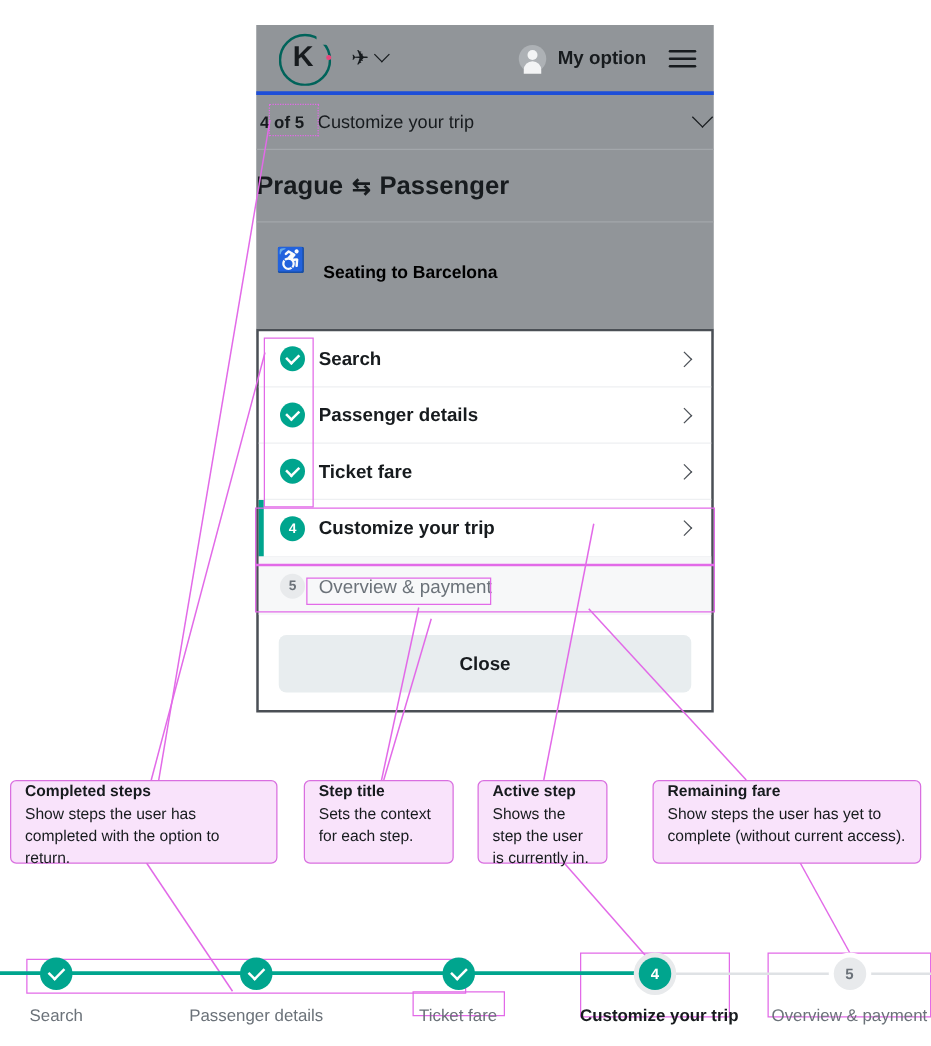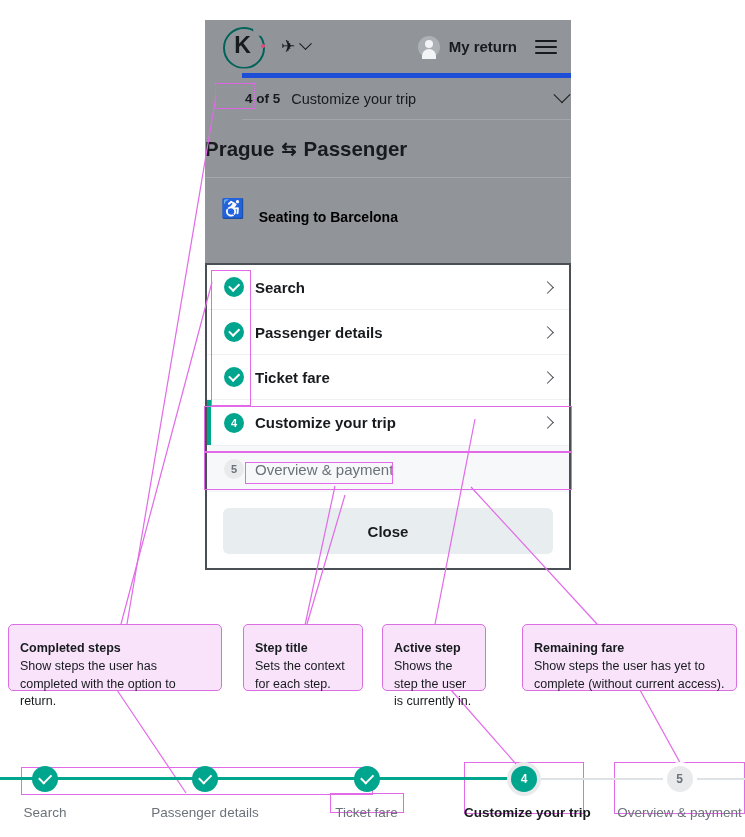--- a/index.html
+++ b/index.html
@@ -73,26 +73,25 @@
     margin-left: 9px; font-size: 15px; font-weight: 700; color: #171b1e;
     white-space: nowrap;
   }
   .burger { margin-left: 18px; width: 22px; flex: 0 0 auto; }
   .burger span {
     display:block; height: 2px; background: #171b1e; margin: 4px 0; border-radius:1px;
   }
 
   .app-subbar {
     height: 47px;
-    border-top: 5px solid #1d4ed8;
+    border-top: 3px solid #1d4ed8;
     border-bottom: 1px solid #a3a7ab;
     display: flex; align-items: center;
     padding: 0 3px;
     box-sizing: border-box;
-    margin-left: 37px;
   }
   .step-count { font-size: 13.5px; font-weight: 700; color: #171b1e; }
   .subbar-title { margin-left: 11px; font-size: 14.5px; color: #171b1e; }
   .chev-lg {
     margin-left: auto;
     width: 11px; height: 11px;
     border-right: 1.8px solid #171b1e;
     border-bottom: 1.8px solid #171b1e;
     transform: rotate(45deg) translate(-3px,-3px);
   }
@@ -213,21 +212,21 @@
     margin-top: 13px; font-size: 13.5px; color:#6b7279; white-space: nowrap;
   }
   .bs-item.is-current .bs-label { font-weight: 700; color: #171b1e; }
 
   
   .anno {
     position: absolute;
     background: #f9e3fb;
     border: 1px solid #d96fe0;
     border-radius: 5px;
-    padding: 15px 11px 10px;
+    padding: 0 11px 10px;
     box-sizing: border-box;
     color: #171b1e;
   }
   .anno-title { font-size: 12.5px; font-weight: 700; line-height: 1.35; }
   .anno-body { font-size: 12.5px; line-height: 1.42; margin-top: 1px; }
 
   .hl {
     position: absolute;
     border: 1.6px solid #e26ae8;
     box-sizing: border-box;
@@ -253,21 +252,21 @@
       </div>
 
       <div class="plane-sel">
         <span class="plane-glyph">✈</span>
         <span class="chev-sm"></span>
       </div>
 
       <div class="hdr-spacer"></div>
 
       <div class="avatar"></div>
-      <div class="acct-label">My return</div>
+      <div class="acct-label">My option</div>
       <div class="burger">
         <span></span>
           <span></span>
           <span></span>
       </div>
     </div>
 
     <div class="app-subbar">
       <span class="step-count">4 of 5</span>
       <span class="subbar-title">Customize your trip</span>

